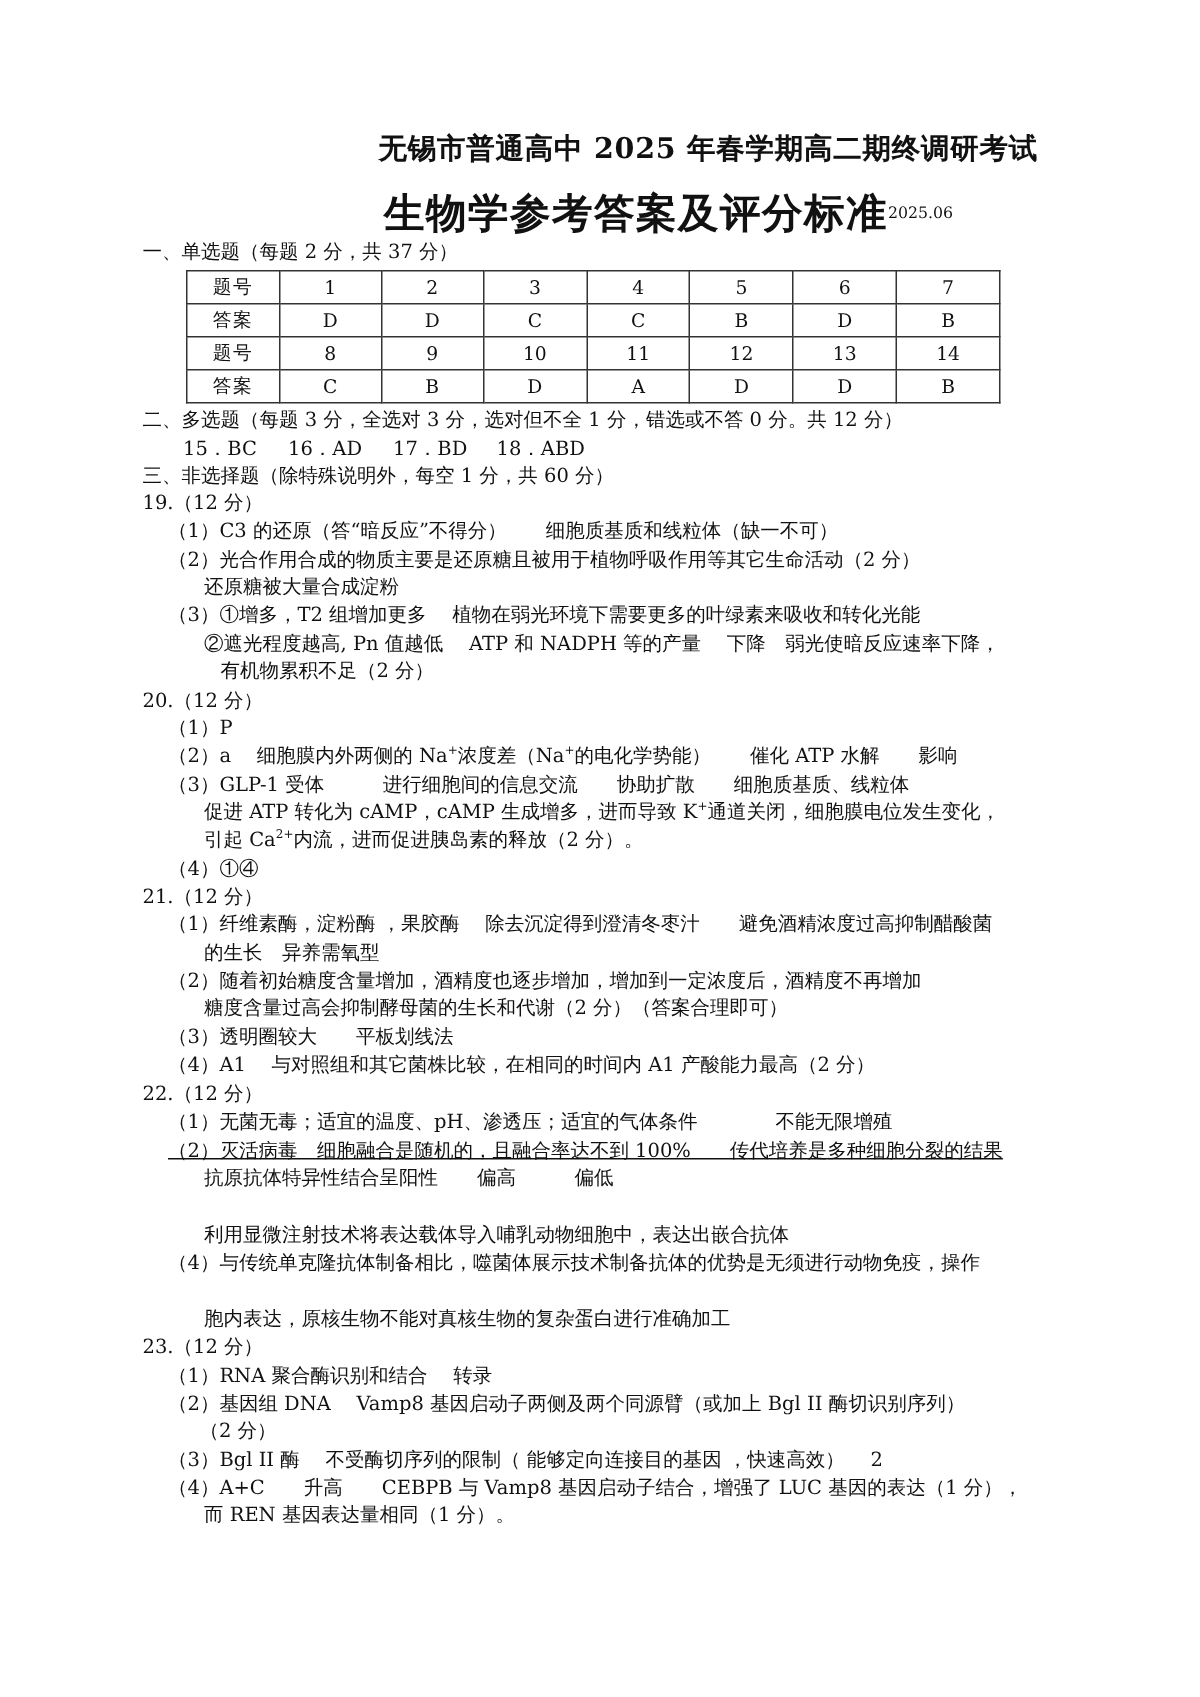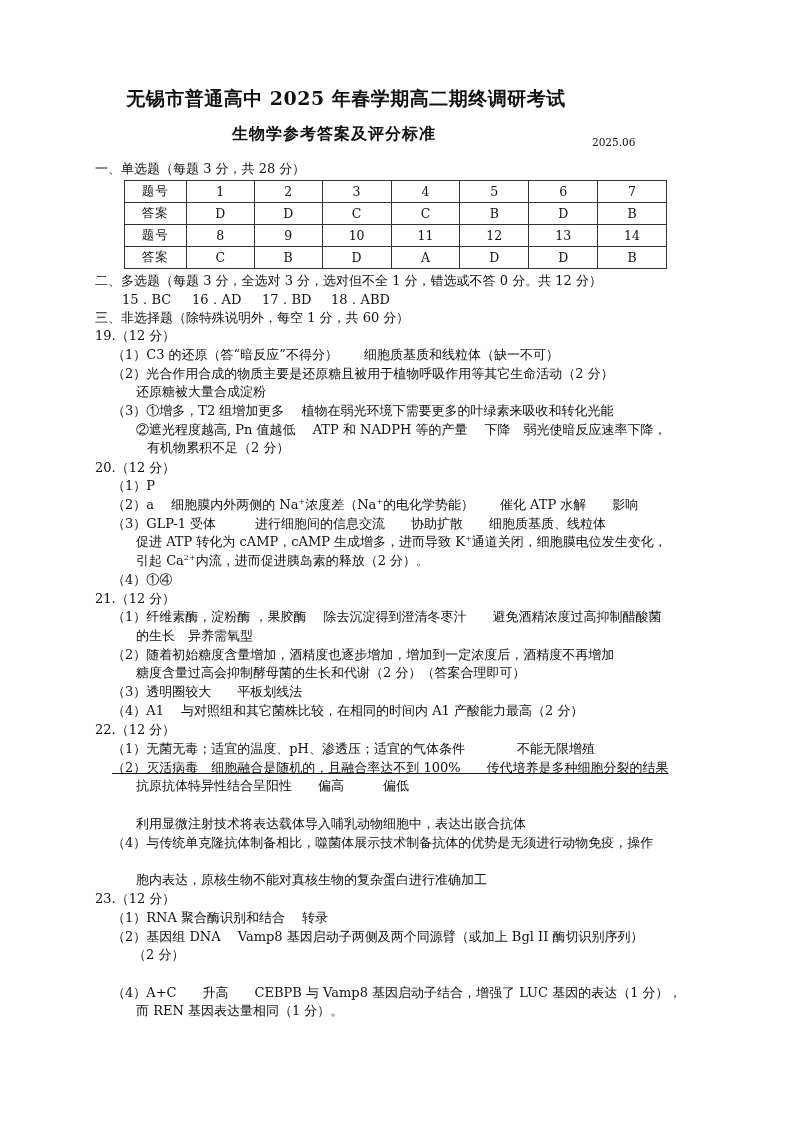--- a/index.html
+++ b/index.html
@@ -1,39 +1,39 @@
 <!DOCTYPE html>
 <html><head>
 <meta charset="utf-8">
 <style>
   html, body { margin:0; padding:0; background:#ffffff; }
   body { width:800px; height:1131px; position:relative; overflow:hidden;
          font-family:"DejaVu Serif","Liberation Serif",serif; color:#111; }
   .page { position:absolute; left:0; top:0; width:800px; height:1131px; }
-  .title1 { position:absolute; top:86px; left:0; width:692px; text-align:center;
+  .title1 { position:absolute; top:86px; left:0; width:692px; text-align:right;
             font-size:19px; font-weight:bold; letter-spacing:0.5px; }
-  .title2 { position:absolute; top:124px; left:232px; font-size:16px; font-weight:bold; letter-spacing:1px; }
+  .title2 { position:absolute; top:124px; left:256px; font-size:27px; font-weight:bold; letter-spacing:1px; }
   .date { position:absolute; top:136px; left:592px; font-size:10.5px; }
   .line { position:absolute; font-size:13px; white-space:nowrap; line-height:18px; }
   table.ans { position:absolute; left:124px; top:180px; width:543px; border-collapse:collapse;
               font-size:12.5px; }
   table.ans td { border:1px solid #333; height:21px; text-align:center; padding:0; width:77px; }
   table.ans td.hd { width:69px; letter-spacing:1px; }
   .sp { display:inline-block; }
   sup { font-size:8px; line-height:0; }
 </style>
 </head>
 <body>
 
 <div class="page">
   <div class="title1">无锡市普通高中 2025 年春学期高二期终调研考试</div>
   <div class="title2">生物学参考答案及评分标准</div>
   <div class="date">2025.06</div>
 
-  <div class="line" style="top:160px;left:95px;">一、单选题（每题 3 分，共 28 分）</div>
+  <div class="line" style="top:160px;left:95px;">一、单选题（每题 2 分，共 37 分）</div>
 
   <table class="ans">
     <tbody>
         <tr>
       <td class="hd">题号</td>
       <td>1</td>
       <td>2</td>
       <td>3</td>
       <td>4</td>
       <td>5</td>
@@ -108,15 +108,16 @@
   <div class="line" style="top:759px;left:112px;text-decoration:underline;">（2）灭活病毒　细胞融合是随机的，且融合率达不到 100%　　传代培养是多种细胞分裂的结果</div>
   <div class="line" style="top:777px;left:136px;">抗原抗体特异性结合呈阳性　　偏高　　　偏低</div>
   <div class="line" style="top:815px;left:136px;">利用显微注射技术将表达载体导入哺乳动物细胞中，表达出嵌合抗体</div>
   <div class="line" style="top:834px;left:112px;">（4）与传统单克隆抗体制备相比，噬菌体展示技术制备抗体的优势是无须进行动物免疫，操作</div>
   <div class="line" style="top:871px;left:136px;">胞内表达，原核生物不能对真核生物的复杂蛋白进行准确加工</div>
 
   <div class="line" style="top:890px;left:95px;">23.（12 分）</div>
   <div class="line" style="top:909px;left:112px;">（1）RNA 聚合酶识别和结合　 转录</div>
   <div class="line" style="top:928px;left:112px;">（2）基因组 DNA　 Vamp8 基因启动子两侧及两个同源臂（或加上 Bgl II 酶切识别序列）</div>
   <div class="line" style="top:946px;left:133px;">（2 分）</div>
+  <div class="line" style="top:965px;left:112px;">（3）Bgl II 酶　 不受酶切序列的限制（ 能够定向连接目的基因 ，快速高效）　 2</div>
   <div class="line" style="top:984px;left:112px;">（4）A+C　　升高　　CEBPB 与 Vamp8 基因启动子结合，增强了 LUC 基因的表达（1 分），</div>
   <div class="line" style="top:1002px;left:136px;">而 REN 基因表达量相同（1 分）。</div>
 </div>
 
 </body></html>

